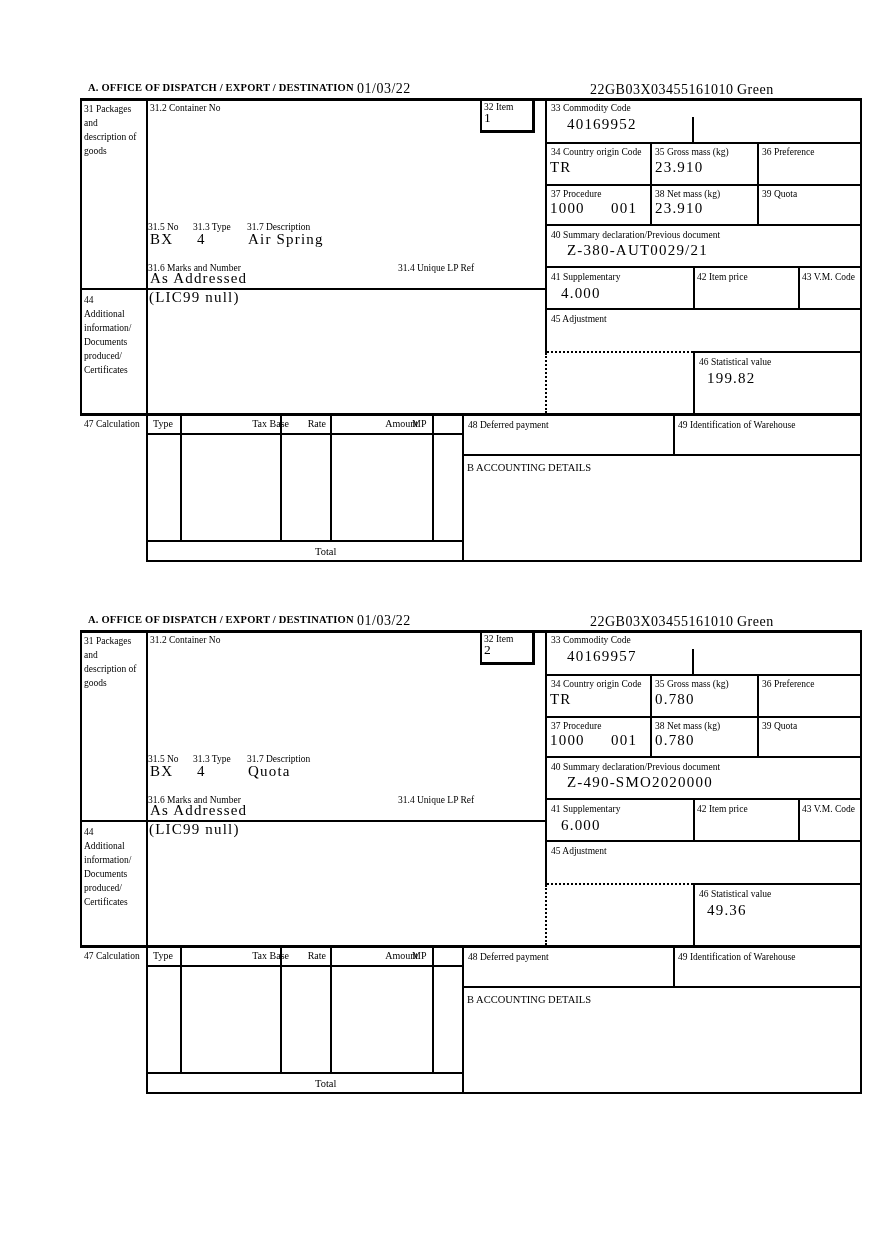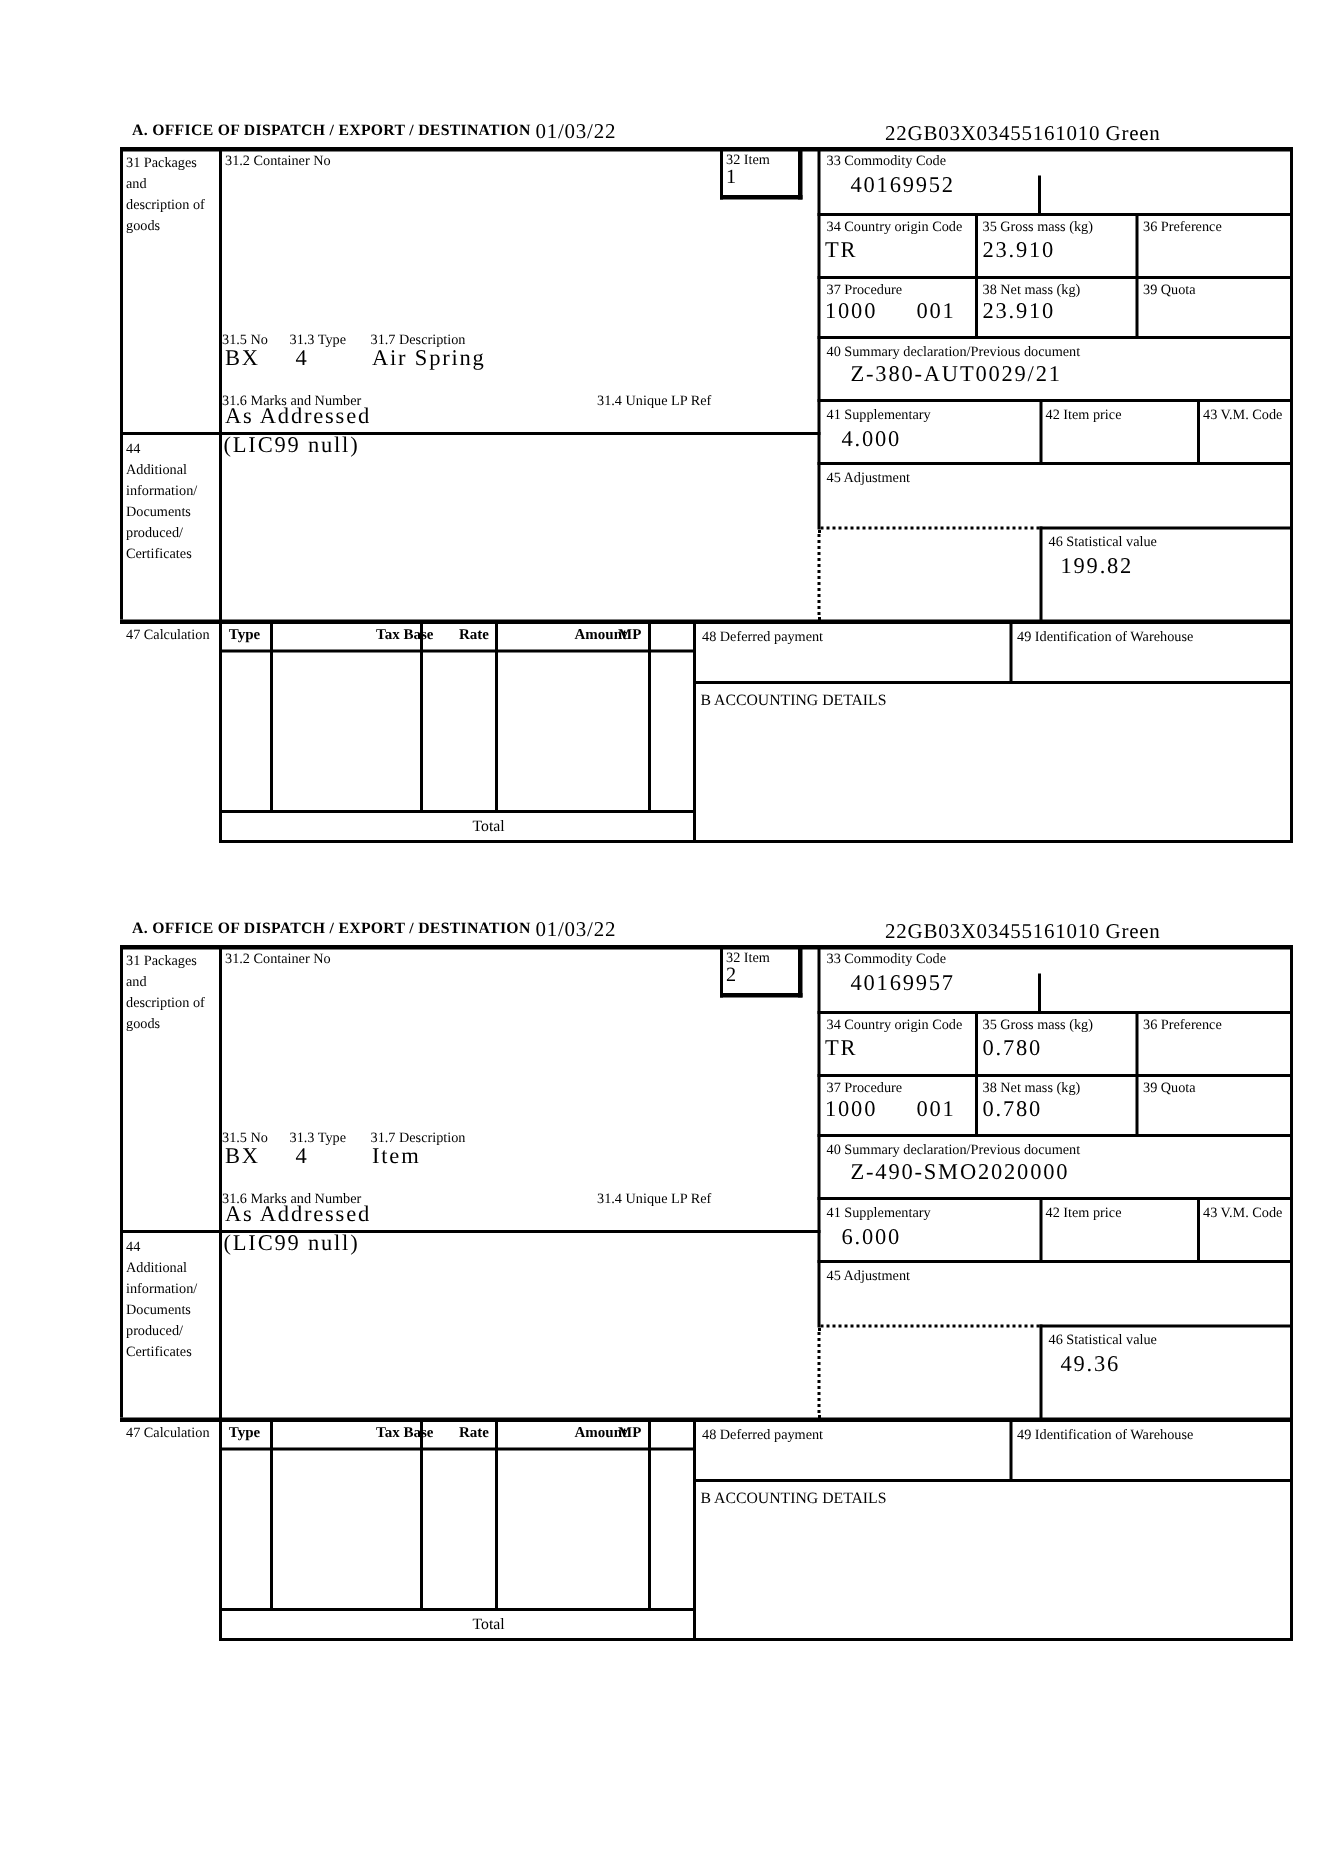--- a/index.html
+++ b/index.html
@@ -73,21 +73,21 @@
   .p-lb44{left:4px;top:212px}
   .p-vl44{left:69px;top:208px}
   .p-lb41{left:471px;top:189px}  .p-vl41{left:481px;top:204px}
   .p-lb42{left:617px;top:189px}  .p-lb43{left:722px;top:189px}
   .p-lb45{left:471px;top:231px}
   .p-lb46{left:619px;top:274px}  .p-vl46{left:627px;top:289px}
   .p-lb47{left:4px;top:336px}
   .p-lb48{left:388px;top:337px}  .p-lb49{left:598px;top:337px}
   .p-lbB{left:387px;top:380px;font-size:10.5px}
   .p-total{left:235px;top:464px;font-size:10.5px}
-  .th{position:absolute;top:337px;font-weight:bold;font-size:10px;white-space:nowrap}
+  .th{position:absolute;top:337px;font-weight:normal;font-size:10px;white-space:nowrap}
   .th-type{left:66px;width:34px;text-align:center}
   .th-taxbase{left:109px;width:100px;text-align:right}
   .th-rate{left:200px;width:46px;text-align:right}
   .th-amount{left:250px;width:88px;text-align:right}
   .th-mp{left:332px;width:40px;text-align:left}
 </style>
 </head>
 <body>
 
 <div class="page" id="page">
@@ -228,21 +228,21 @@
     <div class="lbl wrap p-lb47">47 Calculation</div>
 
     <div class="lbl p-lb312">31.2 Container No</div>
     <div class="lbl p-lb32">32 Item</div>
     <div class="val p-vl32">2</div>
     <div class="lbl p-lb315">31.5 No</div>
     <div class="lbl p-lb313">31.3 Type</div>
     <div class="lbl p-lb317">31.7 Description</div>
     <div class="val p-vl315">BX</div>
     <div class="val p-vl313">4</div>
-    <div class="val p-vl317">Item</div>
+    <div class="val p-vl317">Quota</div>
     <div class="lbl p-lb316">31.6 Marks and Number</div>
     <div class="lbl p-lb314">31.4 Unique LP Ref</div>
     <div class="val p-vl316">As Addressed</div>
     <div class="val p-vl44">(LIC99 null)</div>
 
     <div class="lbl p-lb33">33 Commodity Code</div>
     <div class="val p-vl33">40169957</div>
     <div class="lbl p-lb34">34 Country origin Code</div>
     <div class="val p-vl34">TR</div>
     <div class="lbl p-lb35">35 Gross mass (kg)</div>

